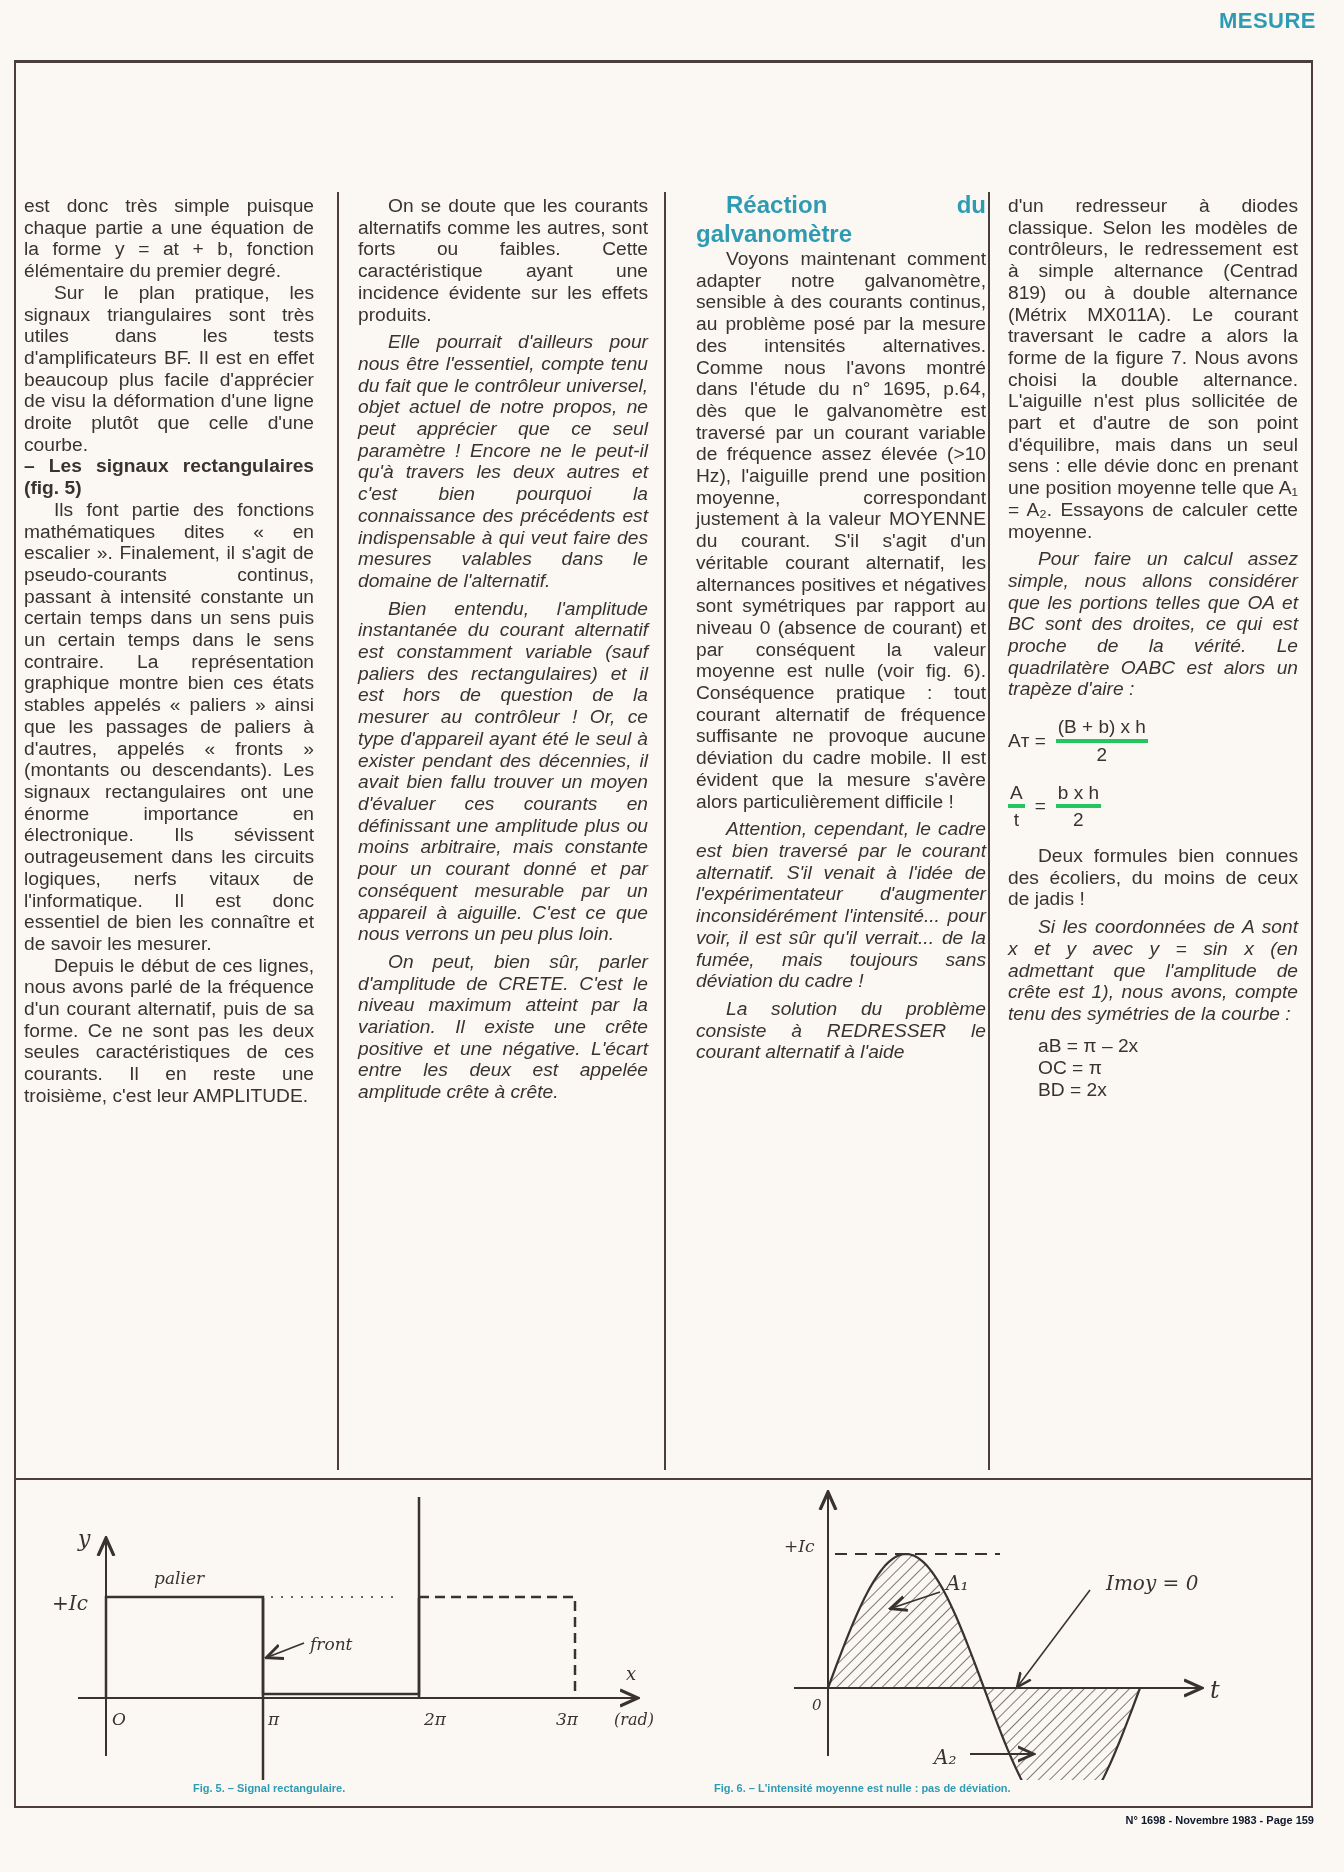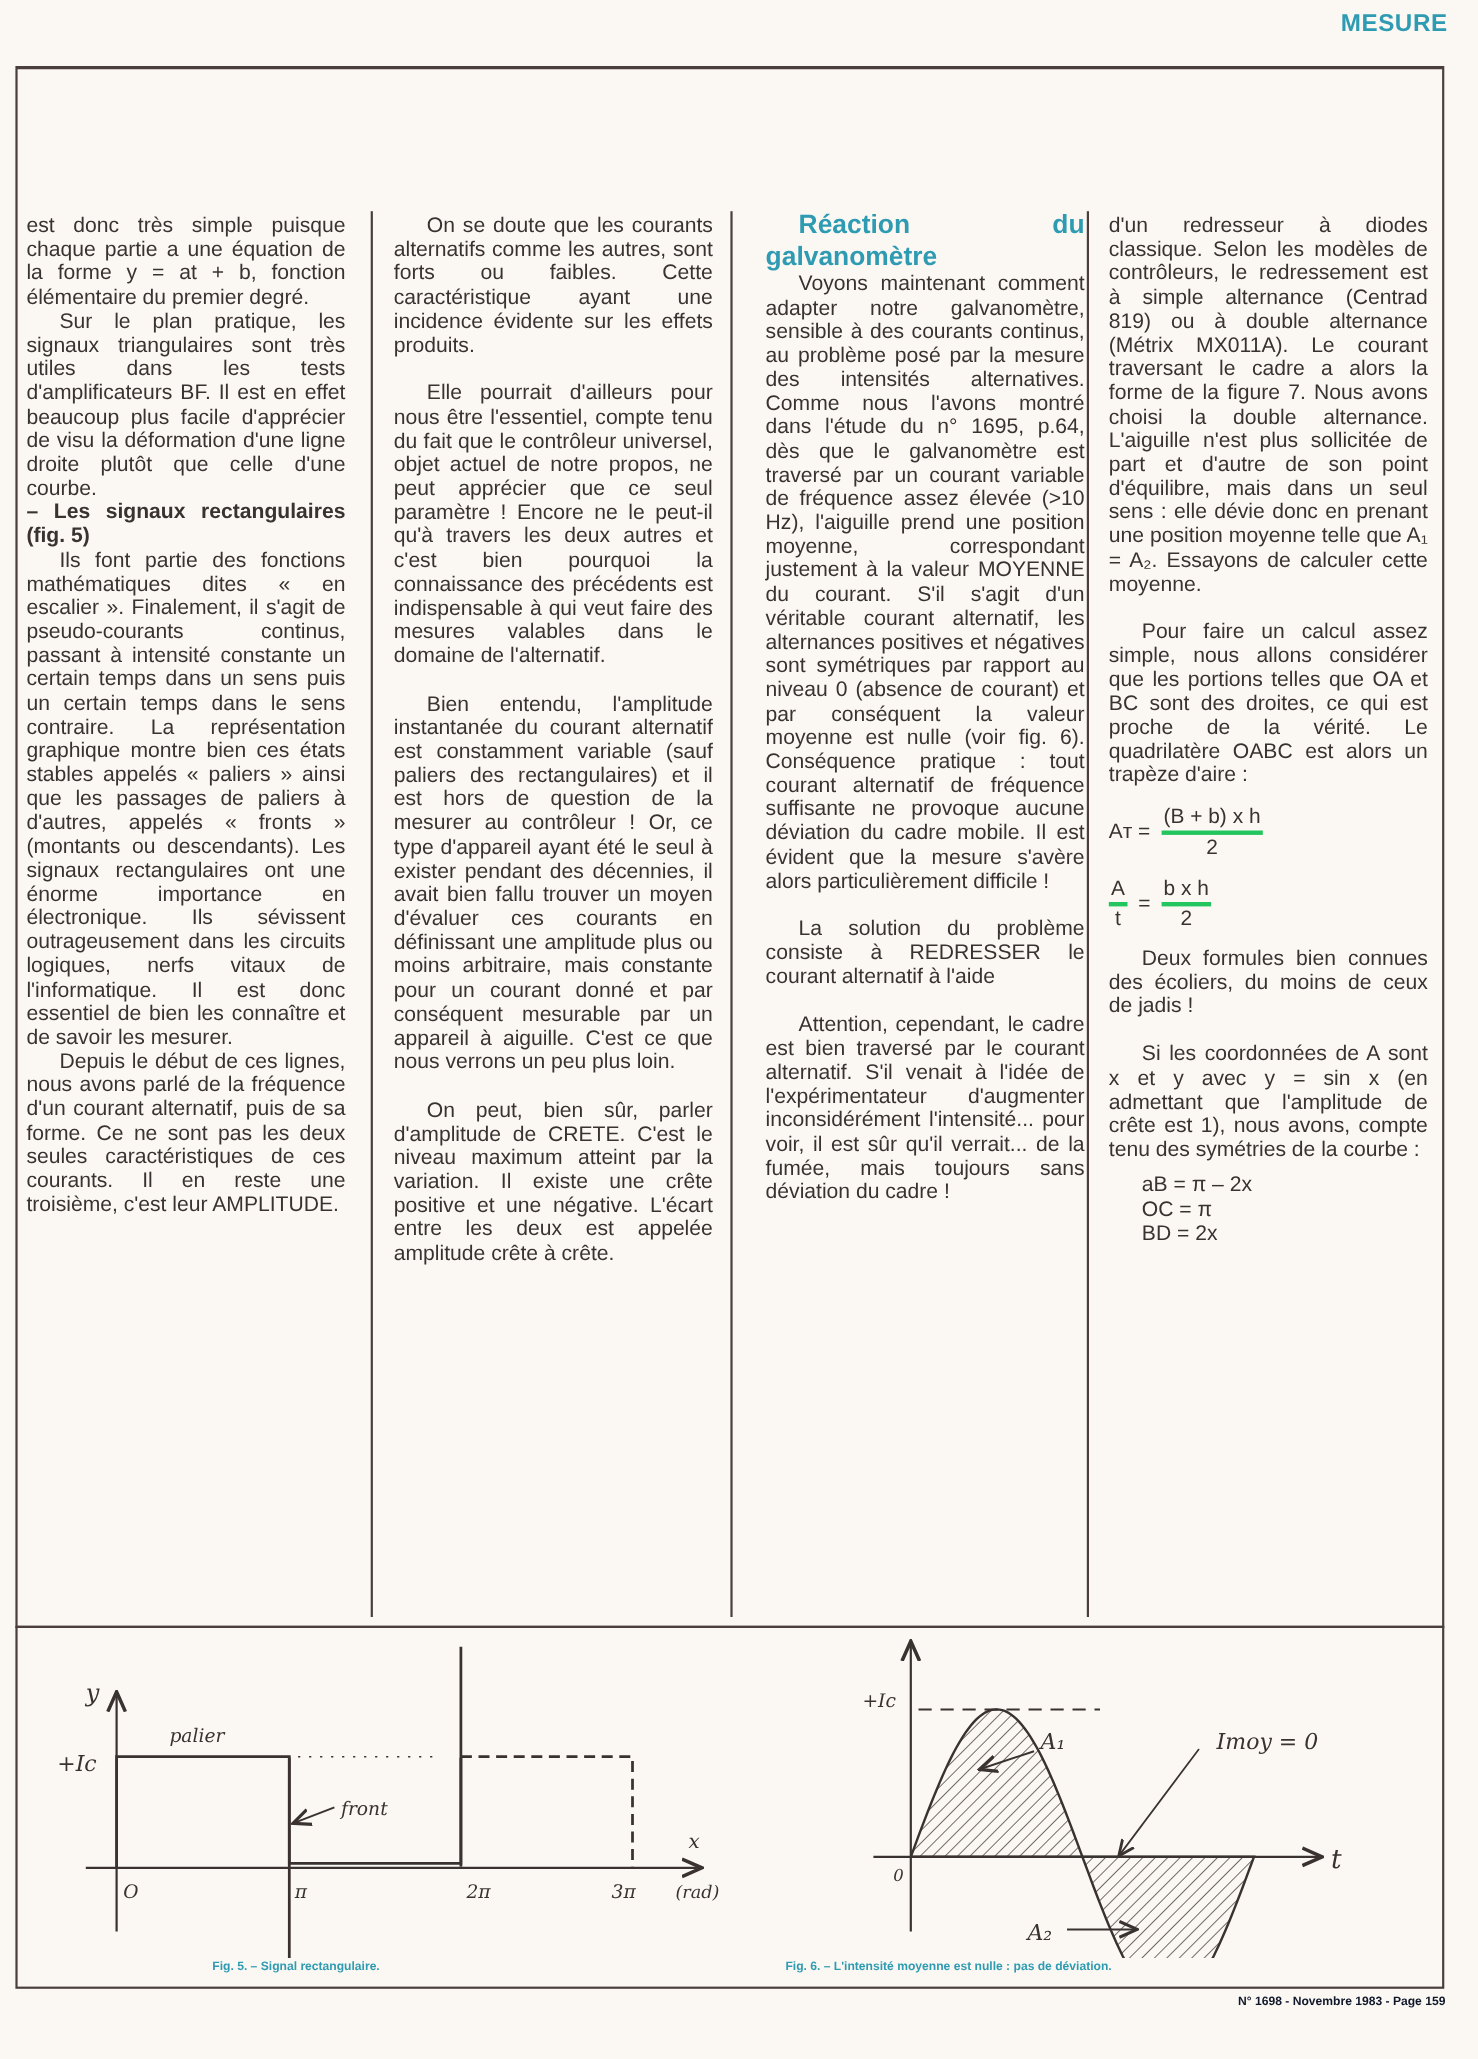--- a/index.html
+++ b/index.html
@@ -18,21 +18,21 @@
     position:absolute; left:14px; top:60px; width:1299px; height:1420px;
     border:2px solid #4a3f3c; border-top:3px solid #4a3f3c; box-sizing:border-box;
   }
   .col {
     position:absolute; top:195px; width:290px;
     font-size:19.2px; line-height:21.7px; text-align:justify;
     hyphens:none;
   }
   .col p { margin:0; text-indent:30px; }
   .col p.noind { text-indent:0; }
-  .col p.gap { margin-top:22px; }
+  .col p.gap { margin-top:6px;font-style:italic; }
   .rule {
     position:absolute; top:192px; width:2px; height:1278px; background:#4a3f3c;
   }
   .heading {
     font-weight:bold; color:#2f9bb3; font-size:24px; line-height:29px;
     margin:0 0 20px 0; text-indent:0;
   }
   .subhead { font-weight:bold; text-indent:0 !important; }
   .formula { display:flex; align-items:center; gap:10px; margin:16px 0 14px 0; font-size:19px; }
   .frac { display:inline-flex; flex-direction:column; align-items:center; }
@@ -73,22 +73,22 @@
 <div class="col" style="left:358px">
   <p>On se doute que les courants alternatifs comme les autres, sont forts ou faibles. Cette caractéristique ayant une incidence évidente sur les effets produits.</p>
   <p class="gap">Elle pourrait d'ailleurs pour nous être l'essentiel, compte tenu du fait que le contrôleur universel, objet actuel de notre propos, ne peut apprécier que ce seul paramètre ! Encore ne le peut-il qu'à travers les deux autres et c'est bien pourquoi la connaissance des précédents est indispensable à qui veut faire des mesures valables dans le domaine de l'alternatif.</p>
   <p class="gap">Bien entendu, l'amplitude instantanée du courant alternatif est constamment variable (sauf paliers des rectangulaires) et il est hors de question de la mesurer au contrôleur ! Or, ce type d'appareil ayant été le seul à exister pendant des décennies, il avait bien fallu trouver un moyen d'évaluer ces courants en définissant une amplitude plus ou moins arbitraire, mais constante pour un courant donné et par conséquent mesurable par un appareil à aiguille. C'est ce que nous verrons un peu plus loin.</p>
   <p class="gap">On peut, bien sûr, parler d'amplitude de CRETE. C'est le niveau maximum atteint par la variation. Il existe une crête positive et une négative. L'écart entre les deux est appelée amplitude crête à crête.</p>
 </div>
 
 <div class="col" style="left:696px; top:190px">
   <p class="heading">Réaction du galvanomètre</p>
   <p>Voyons maintenant comment adapter notre galvanomètre, sensible à des courants continus, au problème posé par la mesure des intensités alternatives. Comme nous l'avons montré dans l'étude du n° 1695, p.64, dès que le galvanomètre est traversé par un courant variable de fréquence assez élevée (&gt;10 Hz), l'aiguille prend une position moyenne, correspondant justement à la valeur MOYENNE du courant. S'il s'agit d'un véritable courant alternatif, les alternances positives et négatives sont symétriques par rapport au niveau 0 (absence de courant) et par conséquent la valeur moyenne est nulle (voir fig. 6). Conséquence pratique : tout courant alternatif de fréquence suffisante ne provoque aucune déviation du cadre mobile. Il est évident que la mesure s'avère alors particulièrement difficile !</p>
+  <p class="gap">Attention, cependant, le cadre est bien traversé par le courant alternatif. S'il venait à l'idée de l'expérimentateur d'augmenter inconsidérément l'intensité... pour voir, il est sûr qu'il verrait... de la fumée, mais toujours sans déviation du cadre !</p>
   <p class="gap">La solution du problème consiste à REDRESSER le courant alternatif à l'aide</p>
-  <p class="gap">Attention, cependant, le cadre est bien traversé par le courant alternatif. S'il venait à l'idée de l'expérimentateur d'augmenter inconsidérément l'intensité... pour voir, il est sûr qu'il verrait... de la fumée, mais toujours sans déviation du cadre !</p>
 </div>
 
 <div class="col" style="left:1008px">
   <p class="noind">d'un redresseur à diodes classique. Selon les modèles de contrôleurs, le redressement est à simple alternance (Centrad 819) ou à double alternance (Métrix MX011A). Le courant traversant le cadre a alors la forme de la figure 7. Nous avons choisi la double alternance. L'aiguille n'est plus sollicitée de part et d'autre de son point d'équilibre, mais dans un seul sens : elle dévie donc en prenant une position moyenne telle que A₁ = A₂. Essayons de calculer cette moyenne.</p>
   <p class="gap">Pour faire un calcul assez simple, nous allons considérer que les portions telles que OA et BC sont des droites, ce qui est proche de la vérité. Le quadrilatère OABC est alors un trapèze d'aire :</p>
   <div class="formula">
     <span>Aᴛ =</span>
     <span class="frac">
       <span class="num">(B + b) x h</span>
       <span class="den">2</span>

